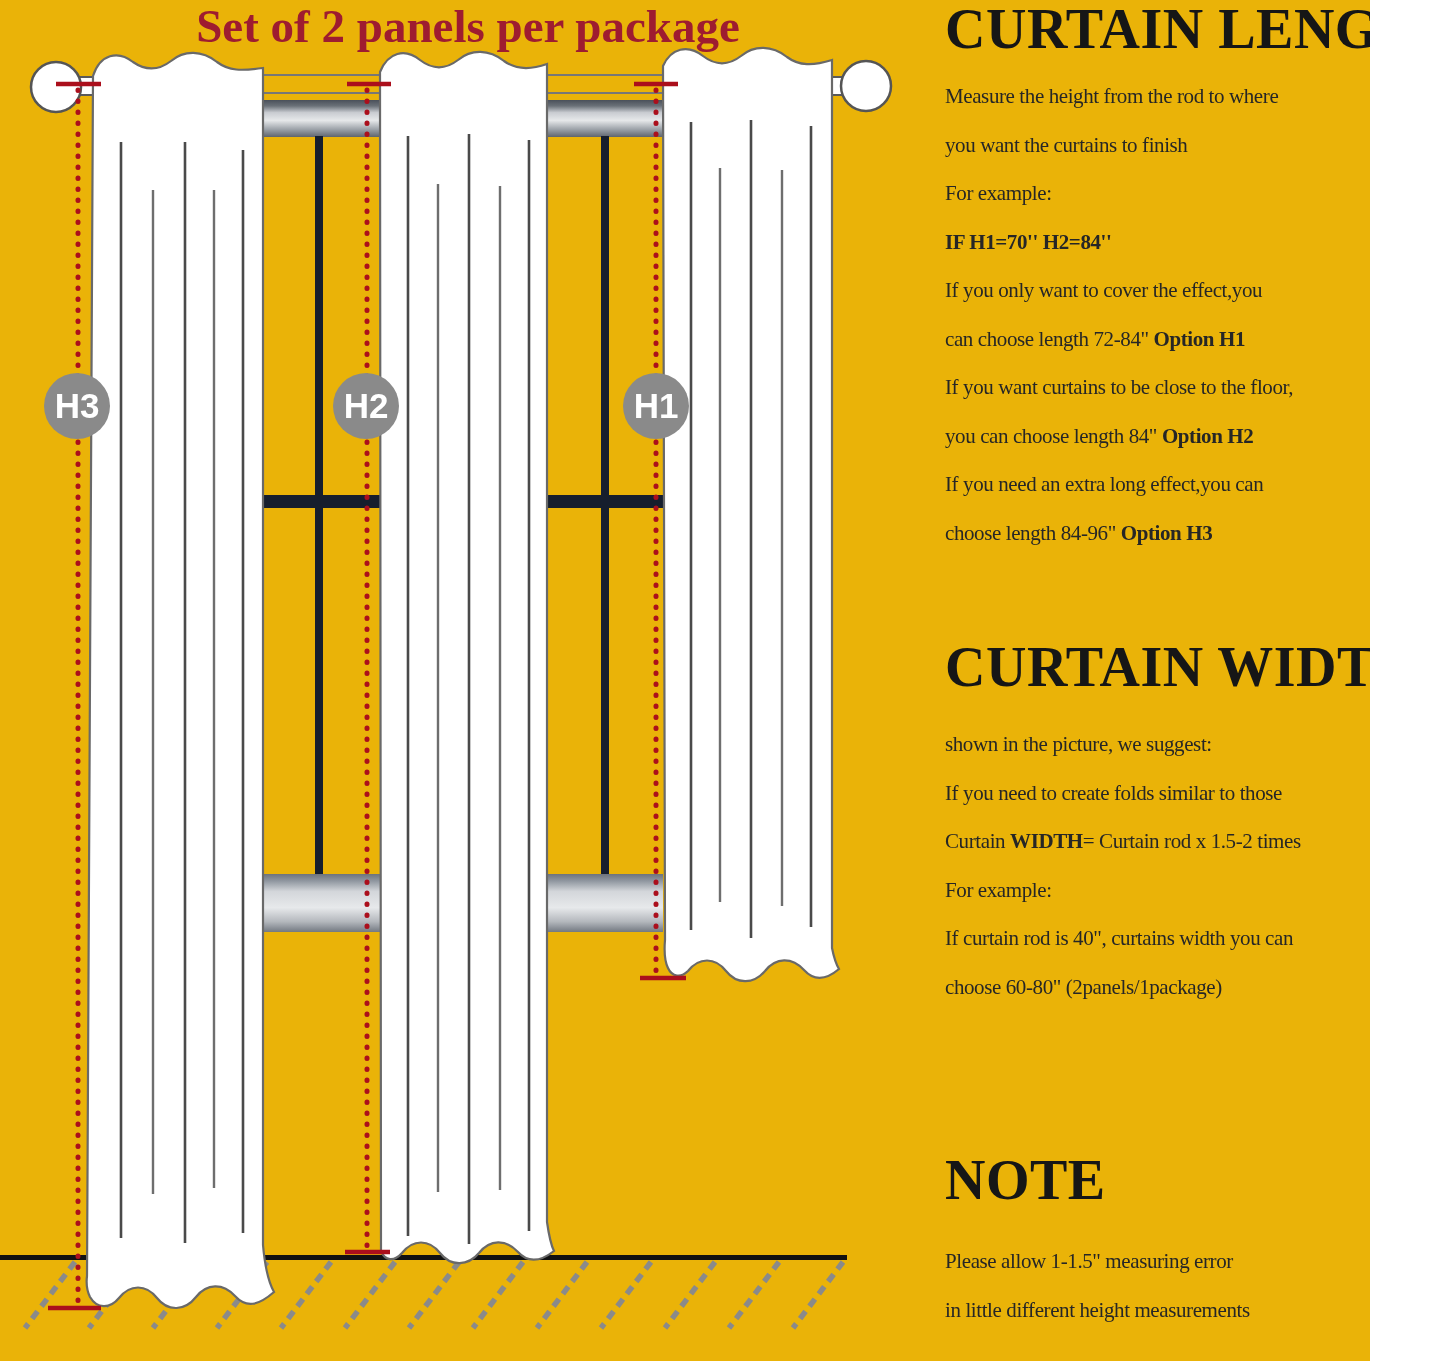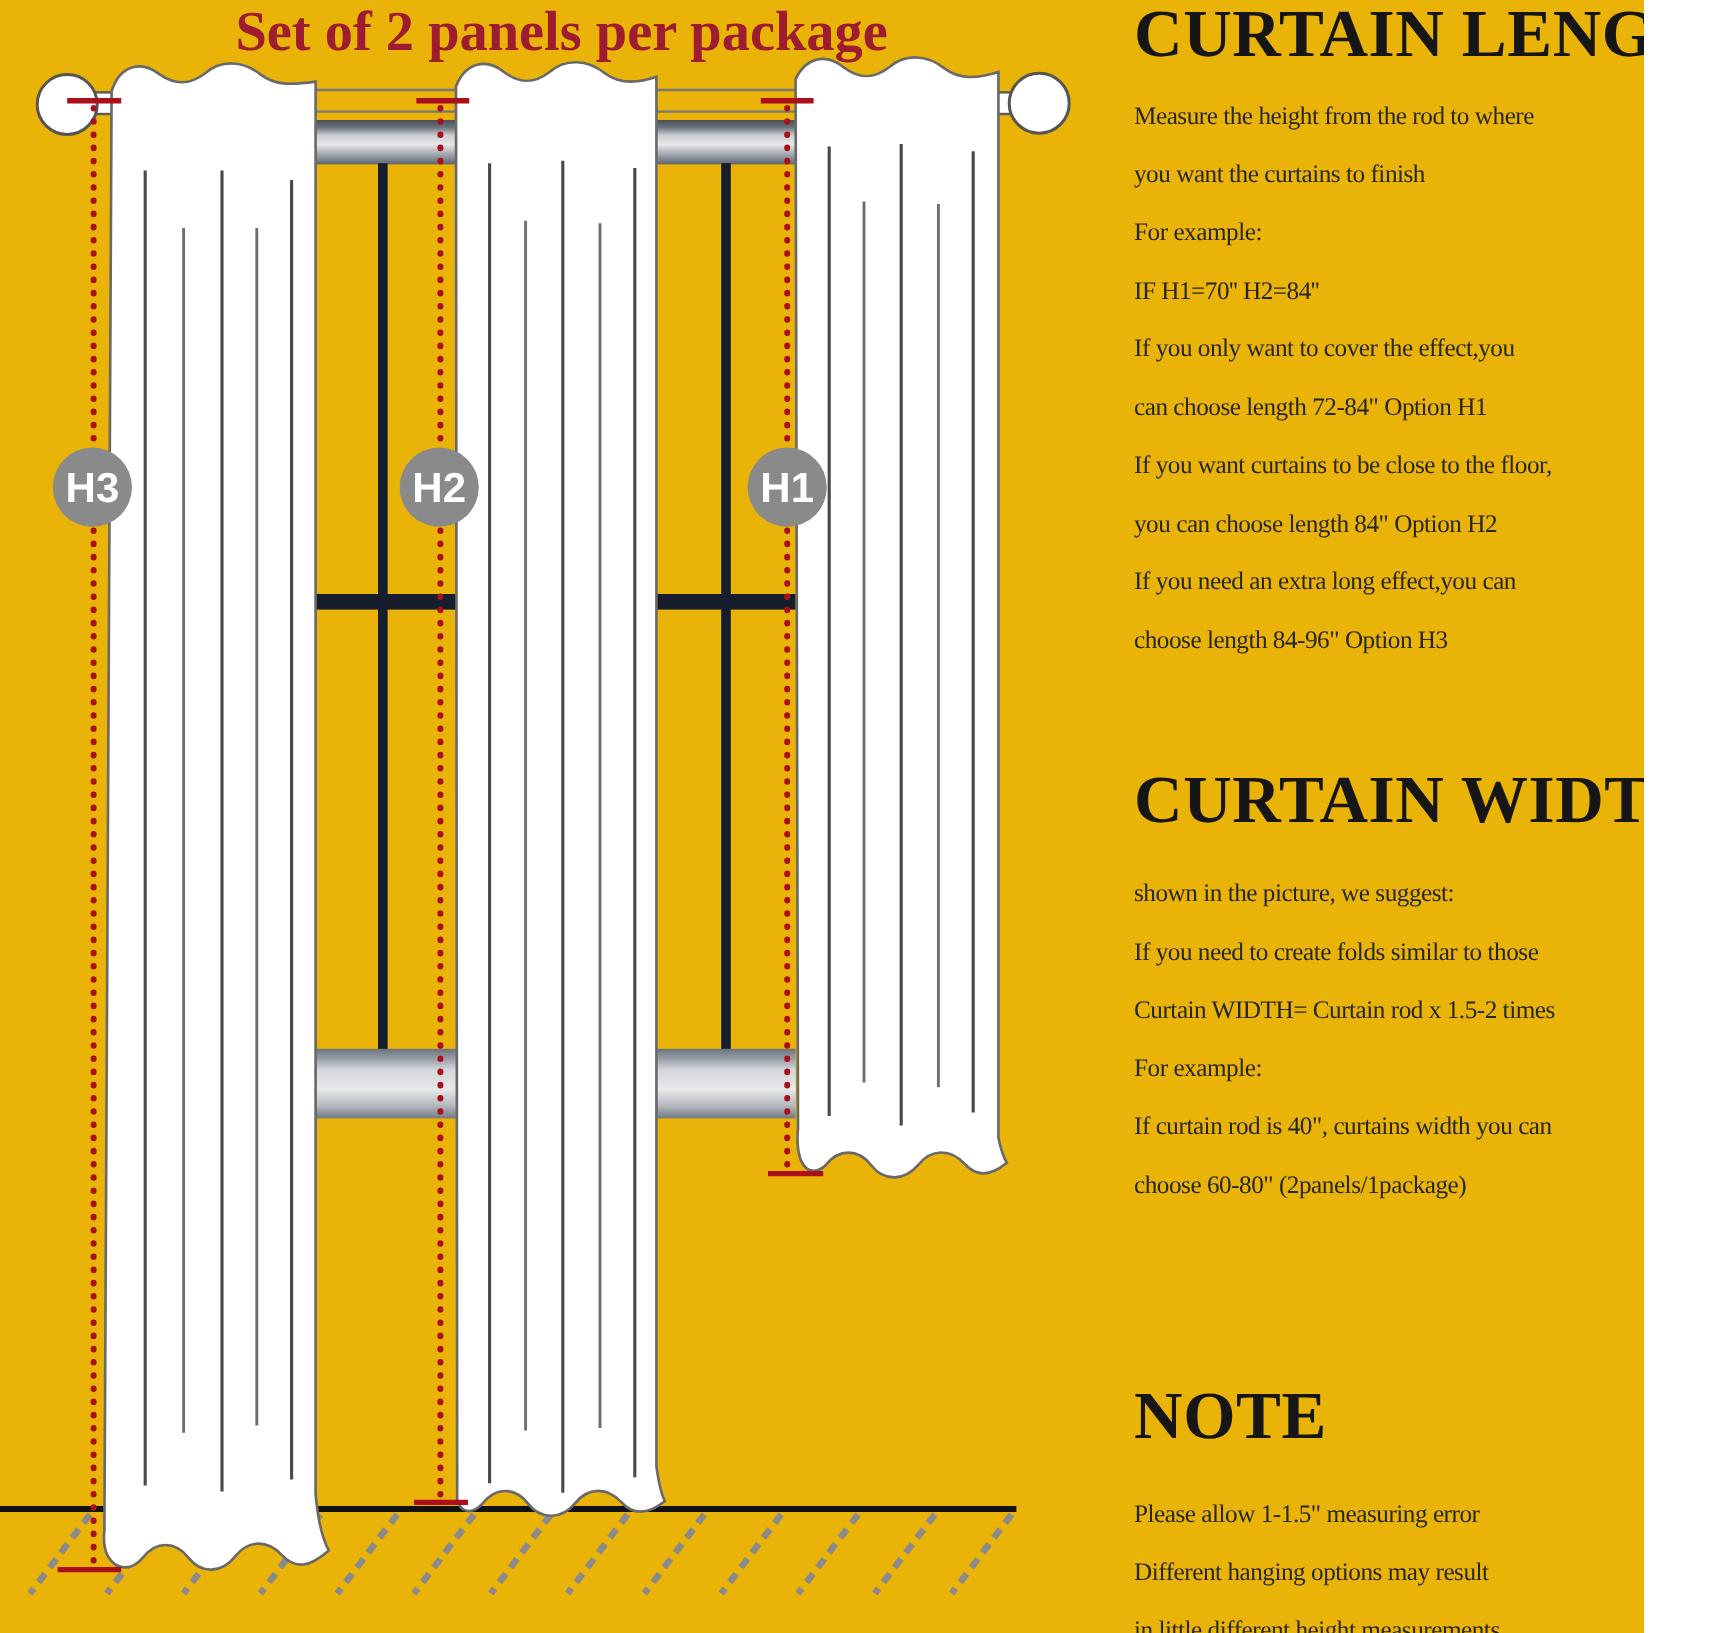--- a/index.html
+++ b/index.html
@@ -4,21 +4,21 @@
 <style>
   html,body{margin:0;padding:0;background:#ffffff;}
   #canvas{position:relative;width:1370px;height:1361px;background:#eab308;overflow:hidden;
           font-family:"Liberation Serif", serif;}
   #diagram-svg{position:absolute;left:0;top:0;}
   .sec{position:absolute;left:945px;color:#1d1d1d;}
   .sec h2{margin:0;font-size:56px;line-height:54px;font-weight:bold;letter-spacing:.5px;
           font-family:"Liberation Serif", serif;color:#161616;white-space:nowrap;}
   .lines{color:#262626;}
   .line{font-size:21px;line-height:48.5px;letter-spacing:-0.4px;white-space:nowrap;}
-  .line b{font-weight:normal;}
+  .line b{font-weight:bold;}
   #sec-length{top:2px;}
   #sec-length .lines{margin-top:16px;}
   #sec-width{top:640px;}
   #sec-width .lines{margin-top:26px;}
   #sec-note{top:1153px;}
   #sec-note .lines{margin-top:30px;}
   .svg-title{font-family:"Liberation Serif", serif;font-weight:bold;font-size:47px;}
   .badge-txt{font-family:"Liberation Sans", sans-serif;font-weight:bold;font-size:35px;fill:#ffffff;}
 </style>
 </head>
@@ -188,18 +188,17 @@
       <div class="line"><span>For example:</span><b></b><span></span></div>
       <div class="line"><span>If curtain rod is 40", curtains width you can</span><b></b><span></span></div>
       <div class="line"><span>choose 60-80" (2panels/1package)</span><b></b><span></span></div>
     </div>
   </div>
 
   <div class="sec" id="sec-note">
     <h2>NOTE</h2>
     <div class="lines">
       <div class="line"><span>Please allow 1-1.5" measuring error</span><b></b><span></span></div>
-      <div class="line"><span>Different hanging options may result</span><b></b><span></span></div>
       <div class="line"><span>in little different height measurements</span><b></b><span></span></div>
     </div>
   </div>
 
 </div>
 
 </body></html>

